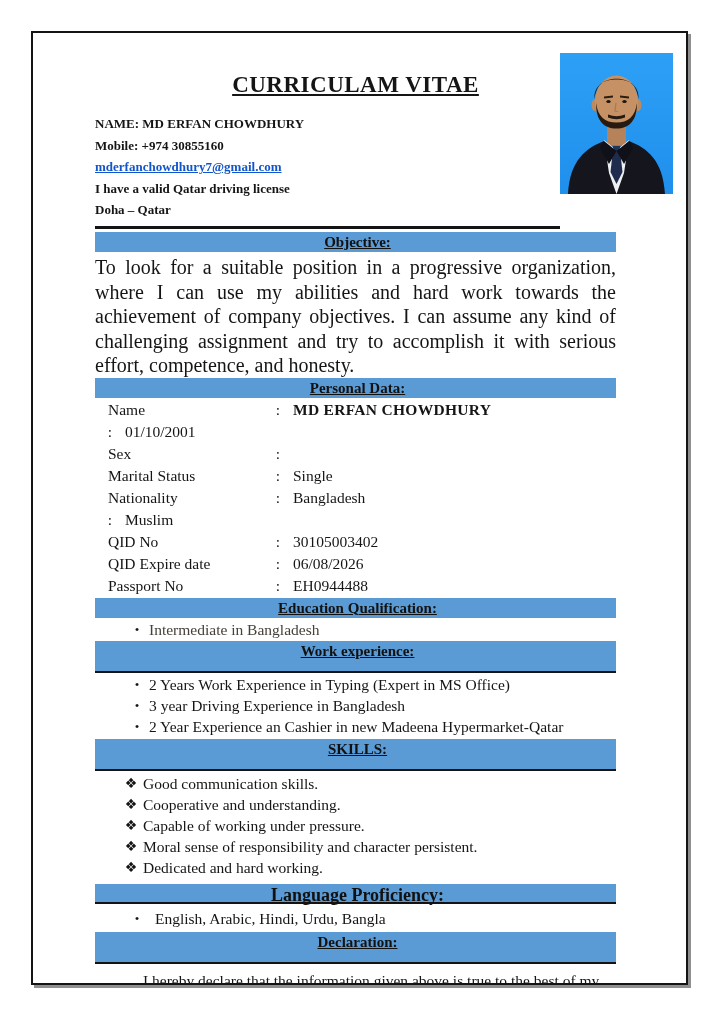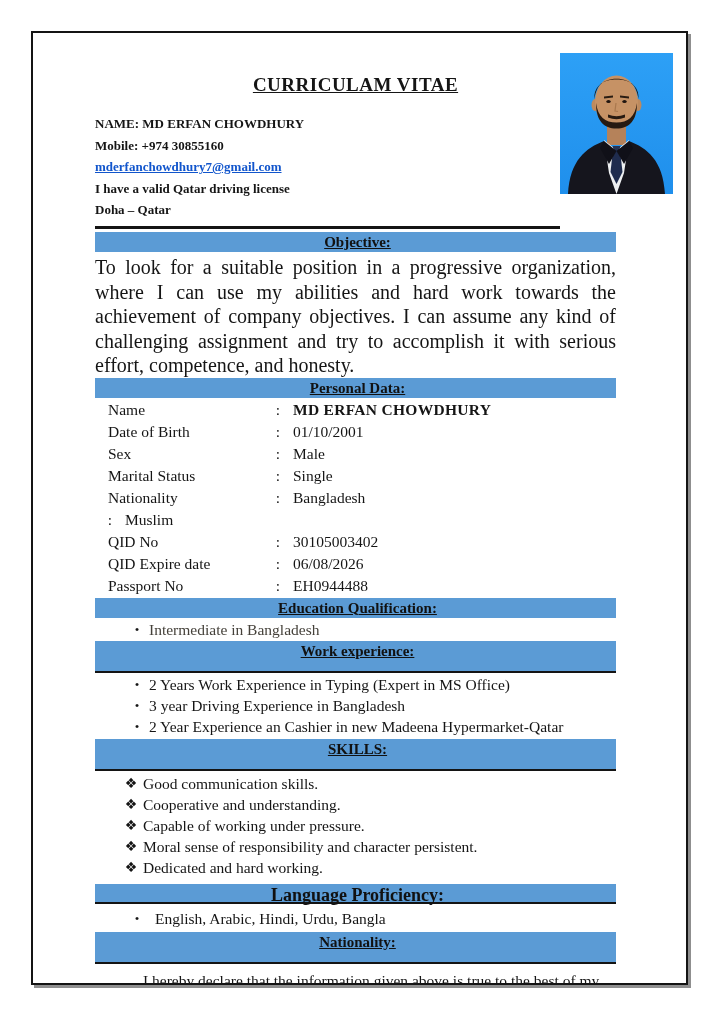--- a/index.html
+++ b/index.html
@@ -11,21 +11,21 @@
   .page-frame {
     position:absolute; left:31px; top:31px; width:657px; height:954px;
     background:#ffffff; border:2.5px solid #141414; box-shadow:3px 3px 0 #8f8f8f;
     padding:33px 70px 0 62px; overflow:hidden;
   }
   
   .photo { position:absolute; top:20px; right:13px; width:113px; height:141px; }
   .photo svg { display:block; width:113px; height:141px; }
   
   .title {
-    text-align:center; font-size:19px; font-weight:bold; letter-spacing:0.5px;
+    text-align:center; font-size:23px; font-weight:bold; letter-spacing:0.5px;
     text-decoration:underline; line-height:33px; margin-top:2px;
   }
   
   .contact { margin-top:12px; font-weight:bold; font-size:13px; line-height:21.5px; width:440px; }
   .email { color:#1155cc; text-decoration:underline; cursor:pointer; display:inline-block; }
   .sep { width:465px; height:3.5px; background:#141414; margin:5px 0 3px 0; }
   
   .bar { background:#5b9bd5; height:20px; line-height:19px; padding-left:4px;text-align:center; }
   .bar-label { font-weight:bold; font-size:15px; text-decoration:underline; color:#111; }
   .bar.lined { border-bottom:2.2px solid #141414; height:32px; }
@@ -126,28 +126,26 @@
     <div class="bar">
       <span class="bar-label">Personal Data:</span>
     </div>
     <div class="personal-block">
       <div class="prow">
         <span class="plabel">Name</span>
           <span class="pcolon">:</span>
           <span class="pvalue bold">MD ERFAN CHOWDHURY</span>
       </div>
       <div class="prow">
-        <span class="plabel">Date of Birth</span>
           <span class="pcolon">:</span>
           <span class="pvalue">01/10/2001</span>
       </div>
       <div class="prow">
         <span class="plabel">Sex</span>
           <span class="pcolon">:</span>
-          <span class="pvalue">Male</span>
       </div>
       <div class="prow">
         <span class="plabel">Marital Status</span>
           <span class="pcolon">:</span>
           <span class="pvalue">Single</span>
       </div>
       <div class="prow">
         <span class="plabel">Nationality</span>
           <span class="pcolon">:</span>
           <span class="pvalue">Bangladesh</span>
@@ -231,19 +229,19 @@
       <span class="bar-label">Language Proficiency:</span>
     </div>
     <div class="lang-block">
       <div class="li">
         <span class="bullet dot">•</span>
         <span class="li-text">English, Arabic, Hindi, Urdu, Bangla</span>
       </div>
     </div>
 
     <div class="bar lined">
-      <span class="bar-label">Nationality:</span>
+      <span class="bar-label">Declaration:</span>
     </div>
     <div class="declaration-text">I hereby declare that the information given above is true to the best of my knowledge.</div>
     <div class="signature">MD ERFAN CHOWDHURY</div>
 
   </div>
 </div>
 
 </body></html>

